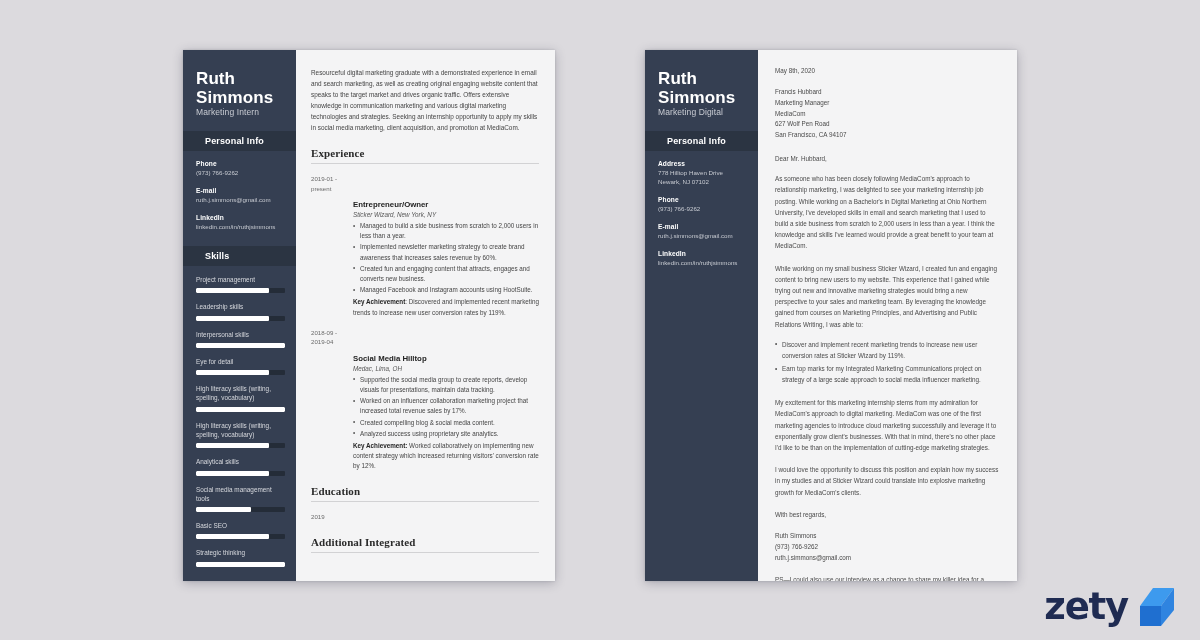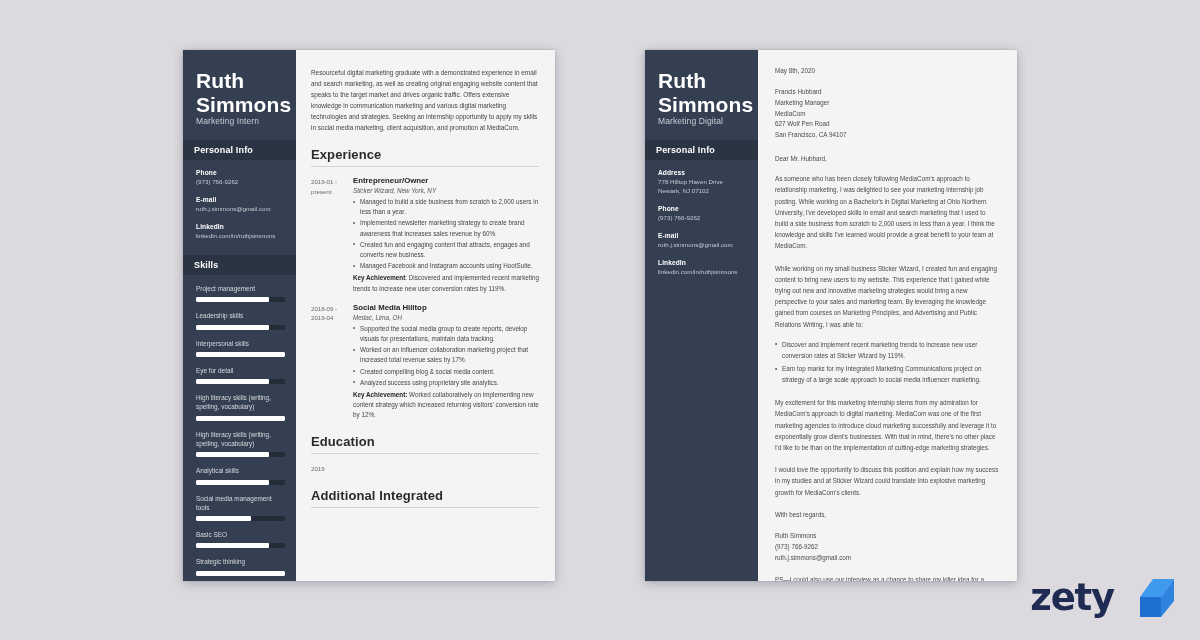--- a/index.html
+++ b/index.html
@@ -23,35 +23,35 @@
   
   .sidebar {
     width:113px;
     background:#353f52;
     color:#ffffff;
     flex:0 0 113px;
     padding:0;
   }
   .sidebar-inner { padding:19px 11px 0 13px; }
   .name {
-    font-size:21px;
+    font-size:17px;
     font-weight:bold;
     line-height:1.12;
     letter-spacing:.1px;
   }
   .job-title {
     font-size:8.5px;
     color:#c9ccd3;
     margin-top:0;
     letter-spacing:.1px;
   }
   .sb-section {
     background:#2b3442;
     margin:14px 0 0 -13px;
-    padding:5px 13px 5px 11px;
+    padding:5px 13px 5px 22px;
     width:113px;
     font-size:9px;
     font-weight:bold;
     letter-spacing:.15px;
   }
   .sb-block { margin-top:9px; }
   .sb-label {
     font-size:6.6px;
     font-weight:bold;
     letter-spacing:.1px;
@@ -89,37 +89,38 @@
     padding:17px 16px 0 15px;
     color:#3a3a3a;
   }
   .summary {
     font-size:6.4px;
     line-height:1.72;
     text-align:left;
     color:#454545;
   }
   .sec-head {
-    font-size:13px;
+    font-size:11px;
     font-weight:bold;
     color:#2b2b2b;
     margin-top:14px;
     padding-bottom:4px;
     border-bottom:1px solid #d2d2d4;
     letter-spacing:.1px;
+    font-family:Liberation Serif, serif;
   }
   .entry { display:flex; margin-top:9px; }
   .entry-date {
     flex:0 0 42px;
     font-size:6.1px;
     color:#6a6a6a;
     line-height:1.55;
     padding-top:1px;
   }
-  .entry-body { flex:1; }
+  .entry-body { flex:1;margin-top:27px; }
   .entry-title {
     font-size:7.8px;
     font-weight:bold;
     color:#232323;
     margin-bottom:2px;
   }
   .entry-sub {
     font-size:6.3px;
     font-style:italic;
     color:#555;
@@ -179,24 +180,24 @@
     content:"•";
     position:absolute; left:0; top:-.5px;
   }
   .l-sign div { font-size:6.3px; line-height:1.72; color:#4a4a4a; }
   .l-sign { margin-top:11px; }
 
   
   #zety-logo {
     position:absolute;
     right:24px;
-    bottom:21px;
+    bottom:12px;
     display:flex;
     align-items:center;
-    gap:16px;
+    gap:2px;
   }
   .zety-text {
     font-size:37px;
     font-weight:bold;
     color:#1f2b52;
     letter-spacing:-1.2px;
     font-family:"DejaVu Sans", sans-serif;
   }
 </style>
 </head>

